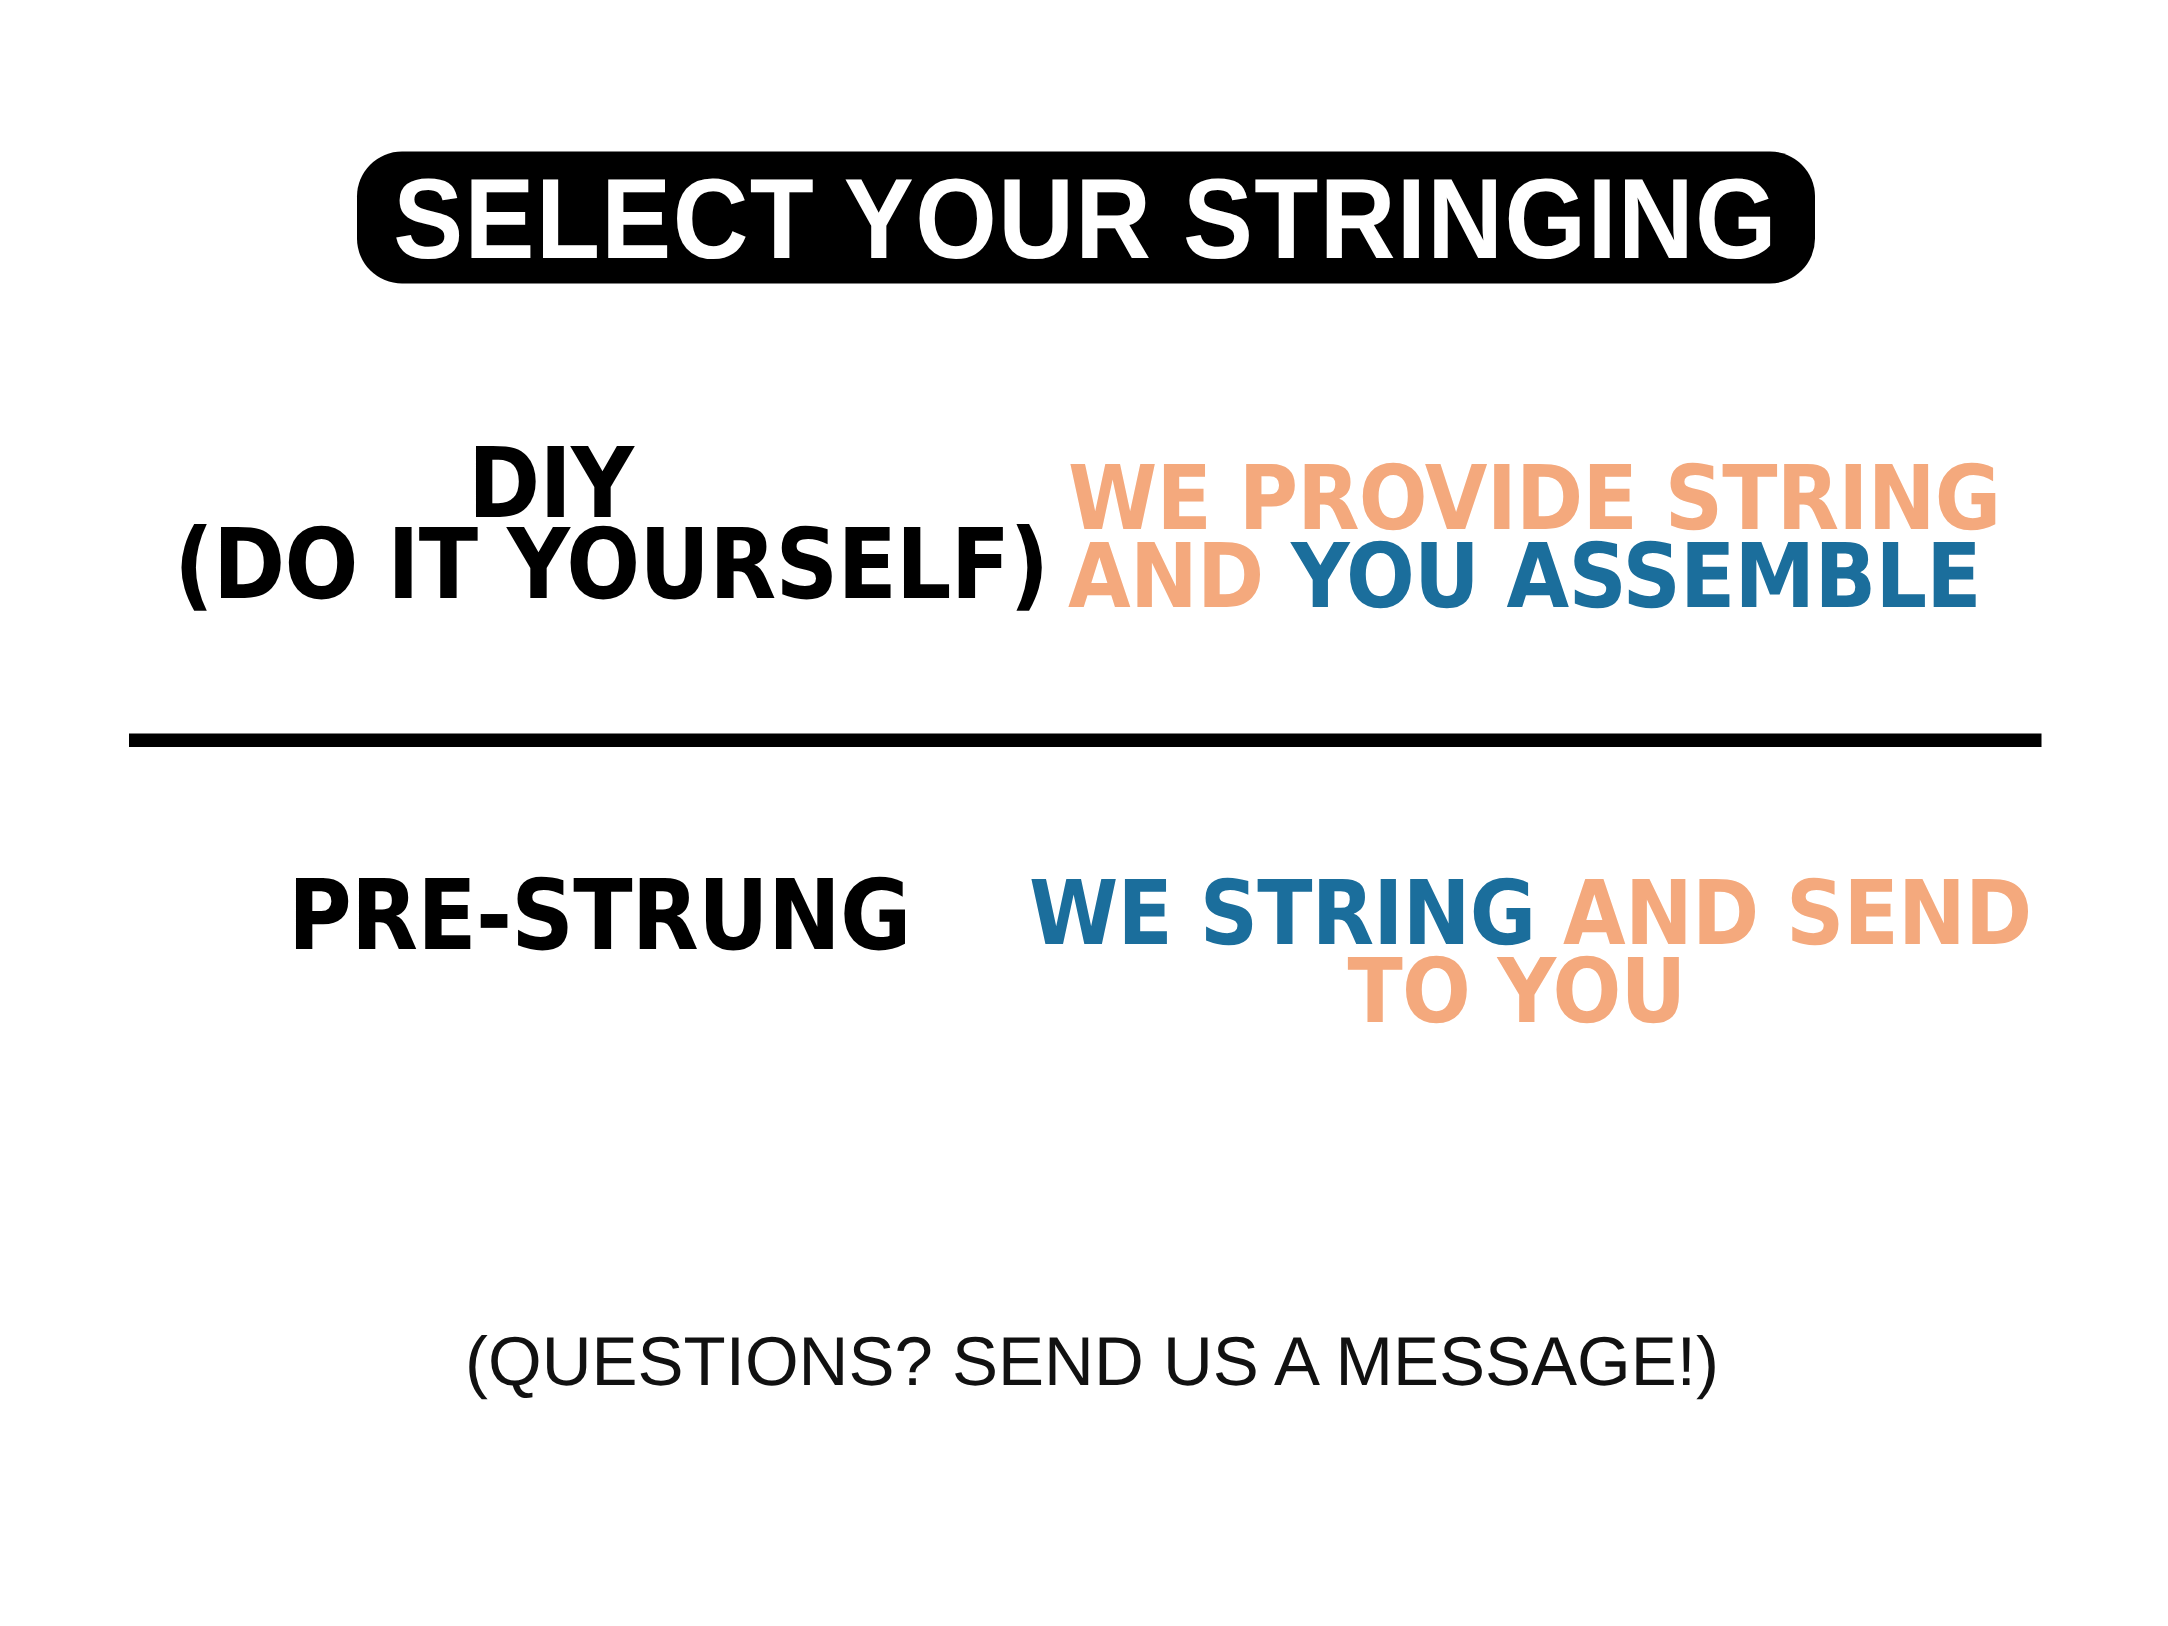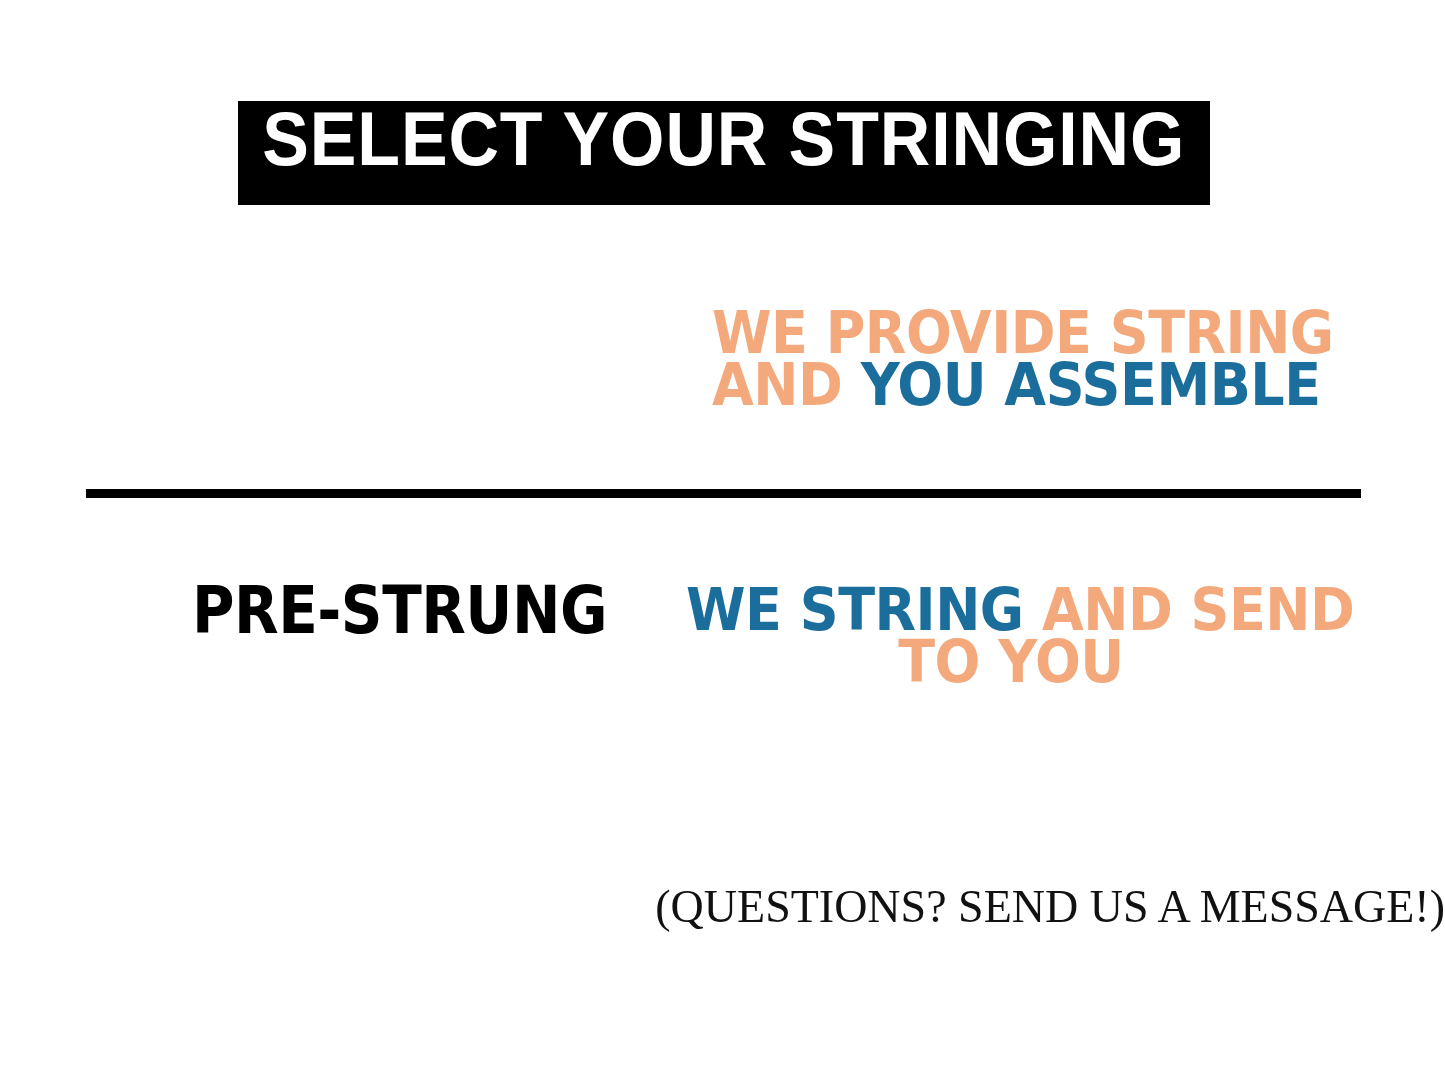--- a/index.html
+++ b/index.html
@@ -22,25 +22,26 @@
     inset: 0;
     background: #ffffff;
   }
 
   
   .title-banner {
     position: absolute;
     left: 238px;
     top: 101px;
     width: 972px;
-    height: 104px;
+    height: 88px;
     background: #000000;
     display: flex;
-    align-items: flex-start;
+    align-items: flex-end;
     justify-content: center;
+    border-radius: 30px;
   }
   .title-text {
     color: #ffffff;
     font-family: "Liberation Sans Narrow", "Liberation Sans", sans-serif;
     font-weight: bold;
     font-size: 76px;
     line-height: 1;
     letter-spacing: 1px;
     transform: scaleX(0.92);
     transform-origin: center center;
@@ -162,42 +163,46 @@
     transform: scaleY(1.1);
     transform-origin: center top;
   }
 
   
   .footer-note {
     position: absolute;
     left: 0px;
     right: 0px;
     top: 880px;
-    text-align: right;
+    text-align: center;
     color: #111111;
-    font-family: Liberation Serif, serif;
+    font-family: Liberation Sans, sans-serif;
     font-weight: normal;
     font-size: 46px;
     letter-spacing: 0px;
     white-space: nowrap;
     margin-left: 11px;
   }
 
   .peach { color: #F4A97D; }
   .blue  { color: #1B6E9C; }
 </style>
 </head>
 <body>
 
 <div class="canvas">
 
   <div class="title-banner">
     <span class="title-text">SELECT YOUR STRINGING</span>
   </div>
 
+  <div class="row1-left">
+    <span class="marker diy-top">DIY</span>
+    <span class="marker diy-bottom">(DO IT YOURSELF)</span>
+  </div>
 
   <div class="row1-right">
     <span class="marker r1-line1">
       <span class="peach">WE PROVIDE STRING</span>
     </span>
     <span class="marker r1-line2">
       <span class="peach">AND</span>
       <span class="blue">YOU ASSEMBLE</span>
     </span>
   </div>

